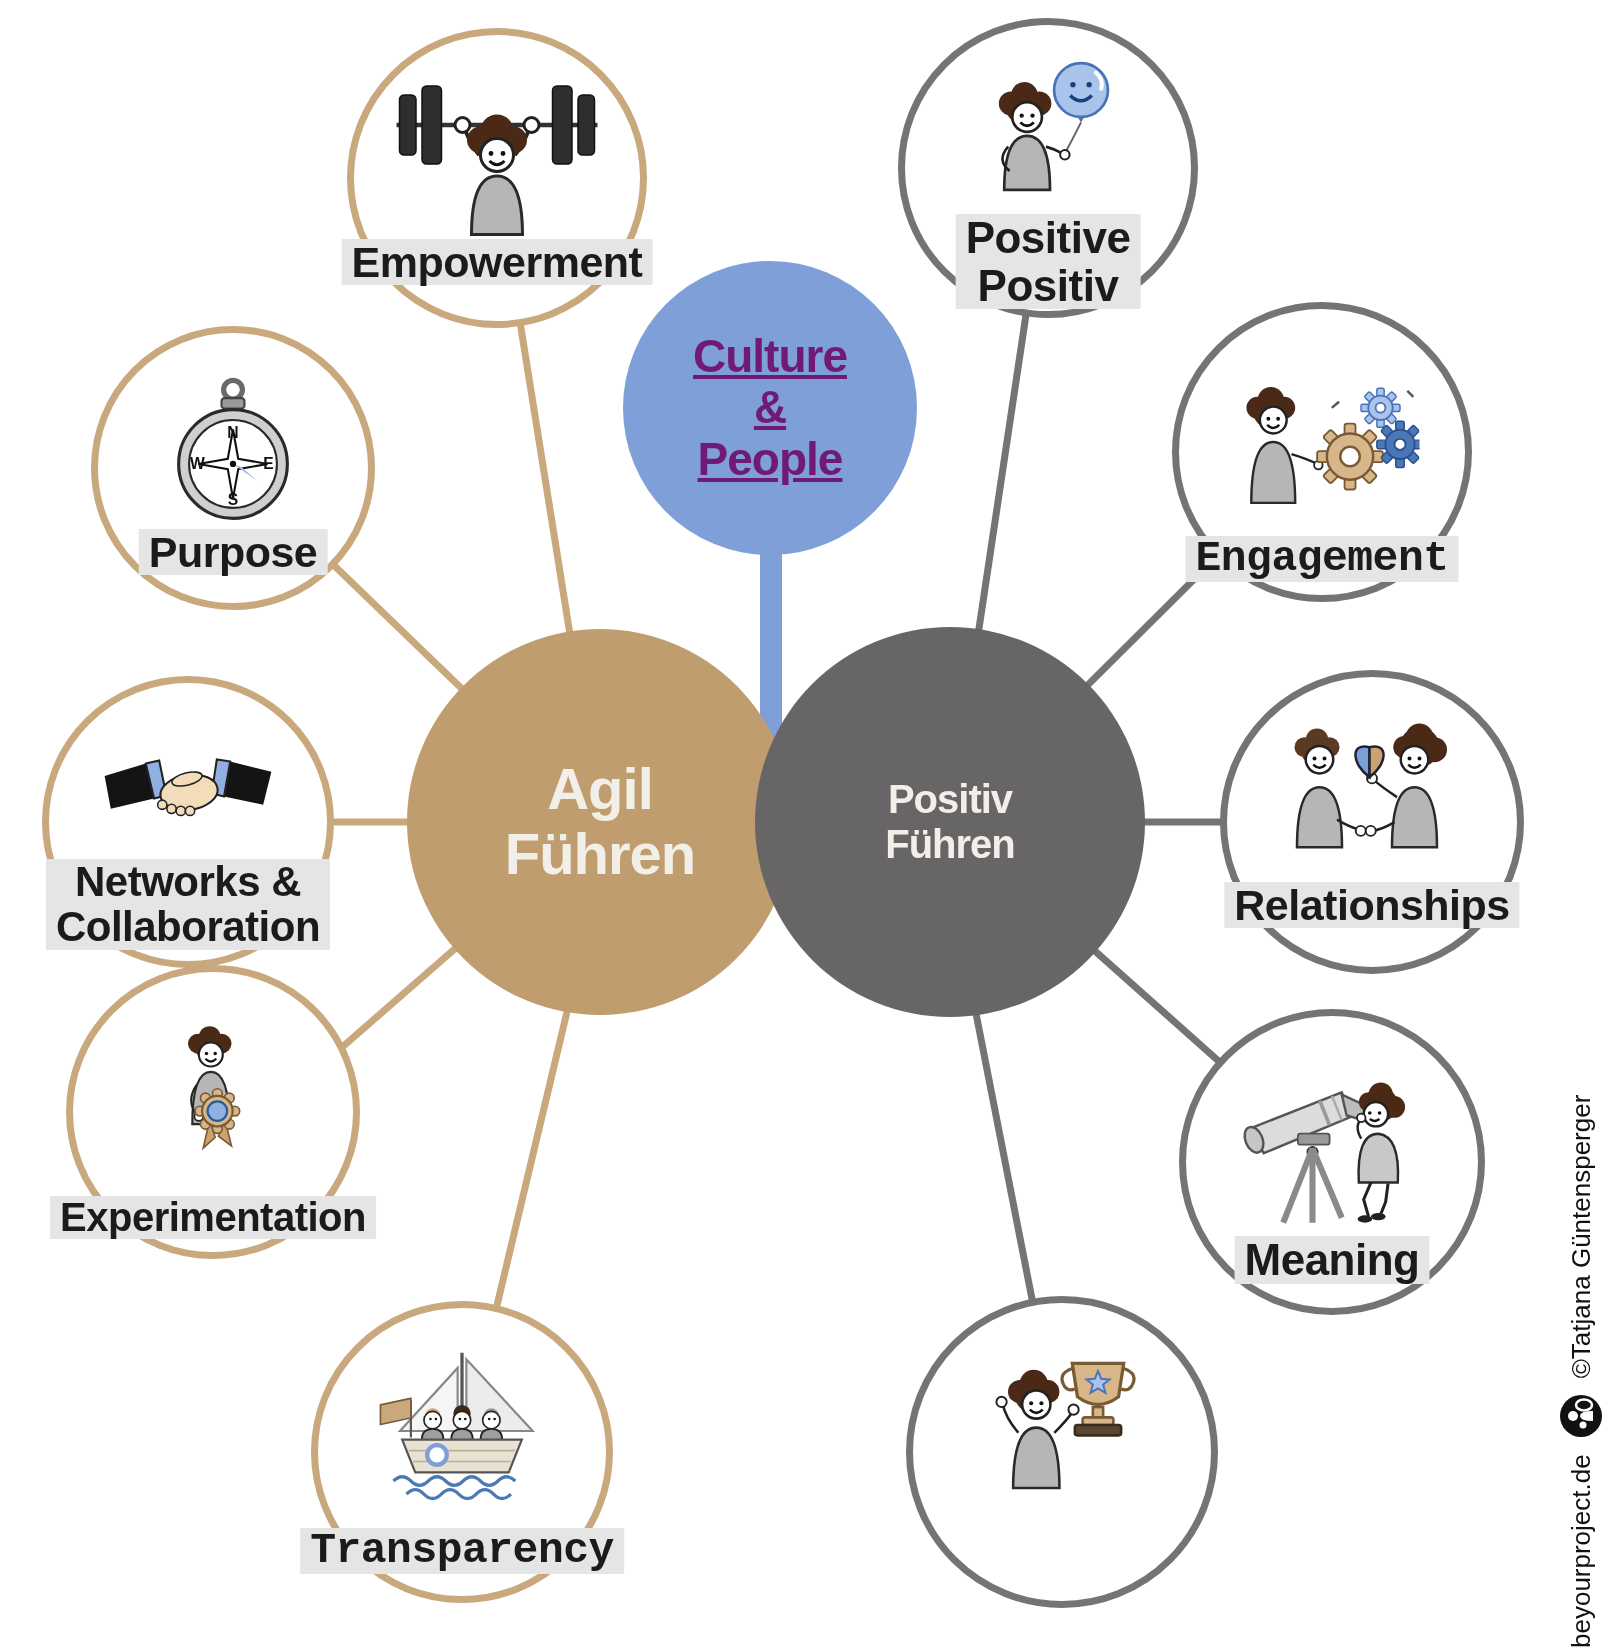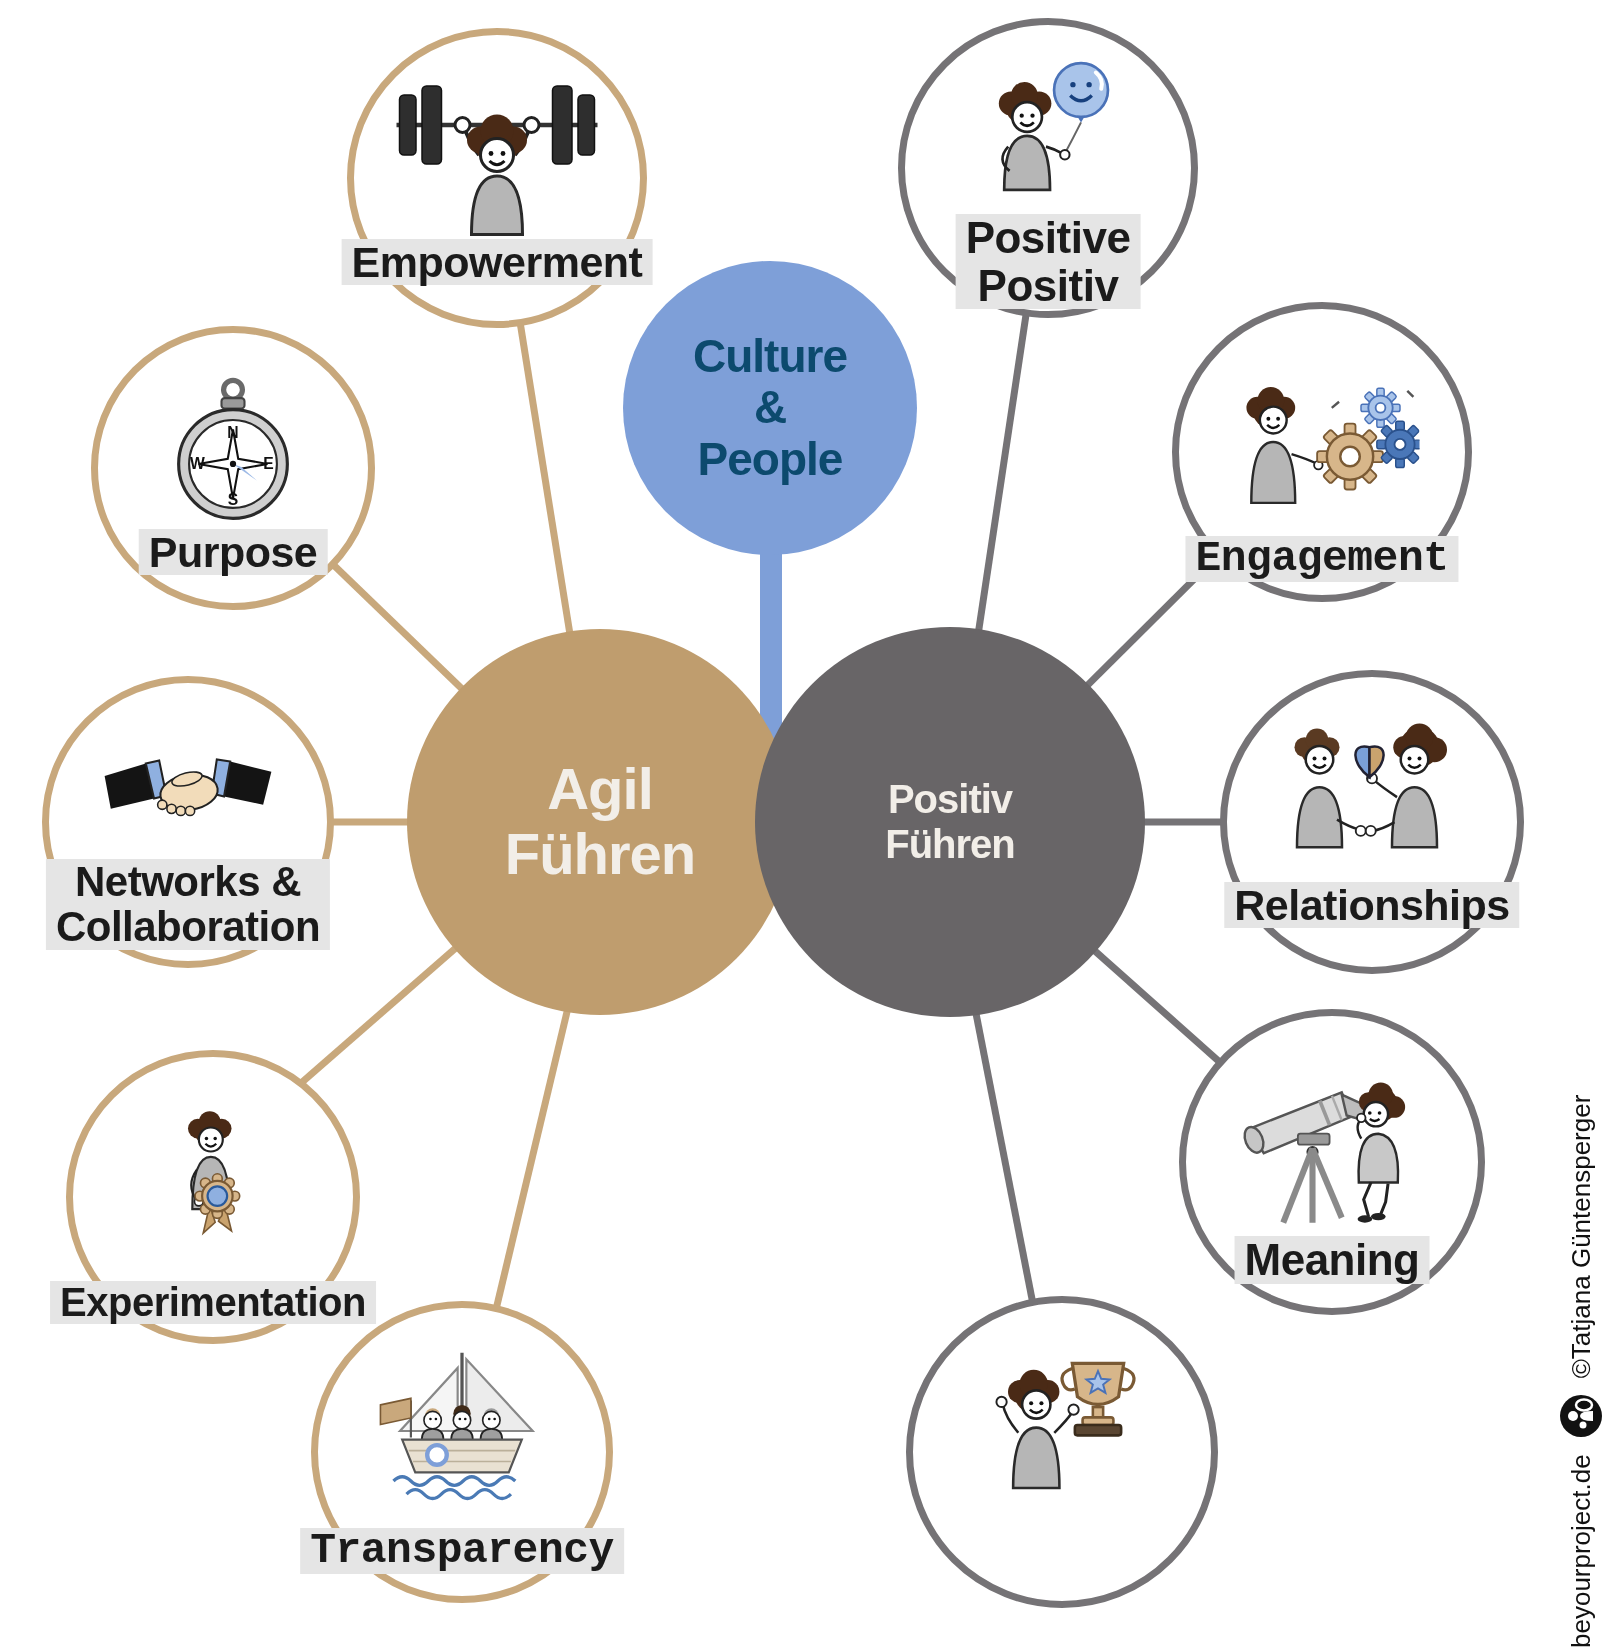--- a/index.html
+++ b/index.html
@@ -11,21 +11,21 @@
   .node.gray{border:7px solid #757376;}
   .node .icon{position:absolute;left:50%;transform:translateX(-50%);}
   .node .label{position:absolute;left:50%;transform:translateX(-50%);
                background:#e5e5e5;padding:0 10px;font-weight:bold;color:#1b1b1b;
                text-align:center;white-space:nowrap;line-height:1.08;z-index:3;
                letter-spacing:-0.5px;}
   .label span{display:block;}
   .hub{position:absolute;border-radius:50%;display:flex;flex-direction:column;
        align-items:center;justify-content:center;text-align:center;
        color:#f2eee8;font-weight:bold;z-index:3;line-height:1.12;letter-spacing:-1px;}
-  .hub-culture{background:#7e9fd8;font-size:46px;color:#0c4a6e;}
+  .hub-culture{background:#7e9fd8;font-size:46px;color:#701a75;text-decoration:underline;}
   .hub-agil{background:#bf9d6e;font-size:58px;}
   .hub-positiv{background:#686567;font-size:40px;}
   .credit-bar{position:absolute;left:1552px;top:1648px;width:660px;height:58px;
               transform:rotate(-90deg);transform-origin:0 0;display:flex;
               align-items:center;gap:16px;font-size:26px;color:#111;z-index:4;
               white-space:nowrap;}
 </style>
 </head>
 <body>
 
@@ -120,21 +120,21 @@
       <circle cx="69" cy="60" r="4.5" fill="#f2dcba" stroke="#222" stroke-width="1.5"></circle>
       <circle cx="78" cy="62" r="4.5" fill="#f2dcba" stroke="#222" stroke-width="1.5"></circle>
       <circle cx="87" cy="62" r="4.5" fill="#f2dcba" stroke="#222" stroke-width="1.5"></circle>
     </svg>
     <div class="label" style="top:176px;font-size:42px;">
       <span>Networks &amp;</span>
       <span>Collaboration</span>
     </div>
   </div>
 
-  <div class="node tan" style="left:66px;top:1050px;width:294px;height:294px;">
+  <div class="node tan" style="left:66px;top:965px;width:294px;height:294px;">
     <svg class="icon" style="top:52px;width:120px;height:147px;" viewBox="0 0 110 135">
       <circle cx="52" cy="20" r="14" fill="#4a2a16"></circle>
         <circle cx="41" cy="18" r="9" fill="#4a2a16"></circle>
       <circle cx="63" cy="18" r="9" fill="#4a2a16"></circle>
         <circle cx="52" cy="12" r="10" fill="#4a2a16"></circle>
       <circle cx="53" cy="28" r="11" fill="#fff" stroke="#222" stroke-width="2"></circle>
       <circle cx="49" cy="27" r="1.6" fill="#111"></circle>
         <circle cx="57" cy="27" r="1.6" fill="#111"></circle>
       <path d="M48,32 Q53,37 58,32" fill="none" stroke="#111" stroke-width="2"></path>
       <path d="M36,92 Q36,44 53,44 Q70,44 70,92 Z" fill="#b6b6b6" stroke="#2a2a2a" stroke-width="2"></path>

